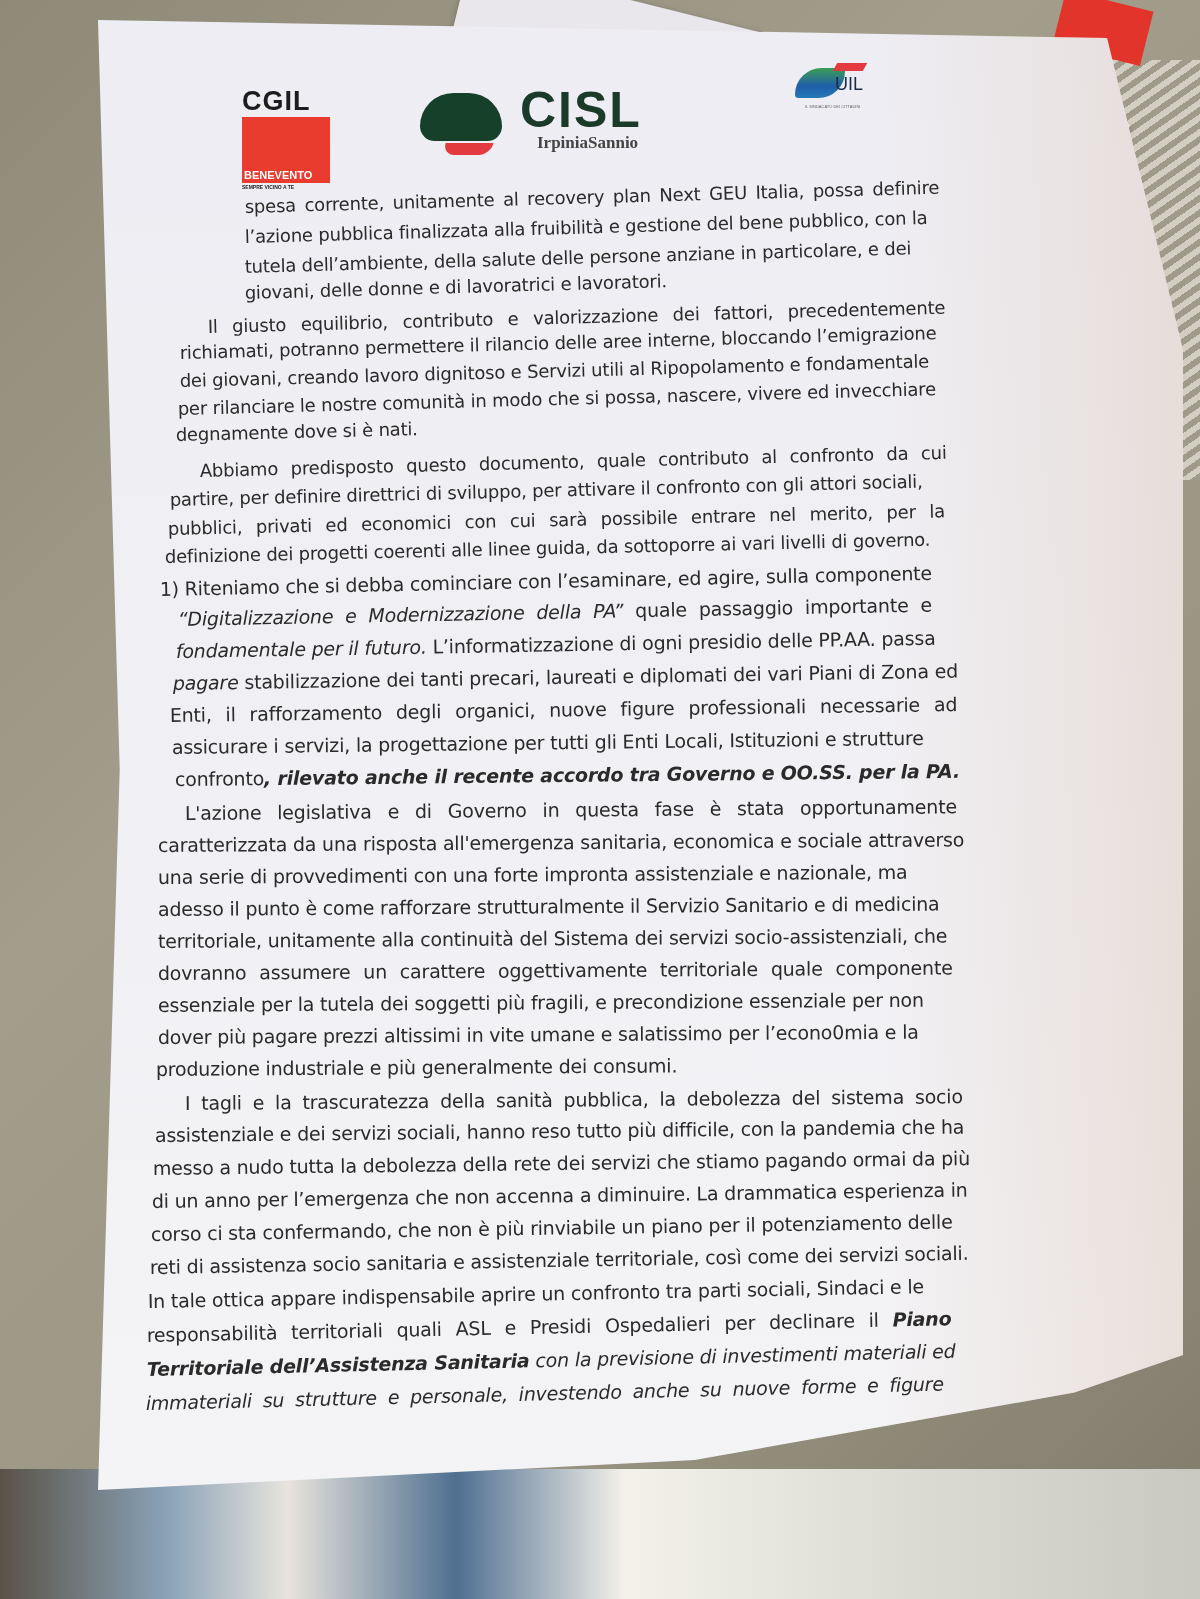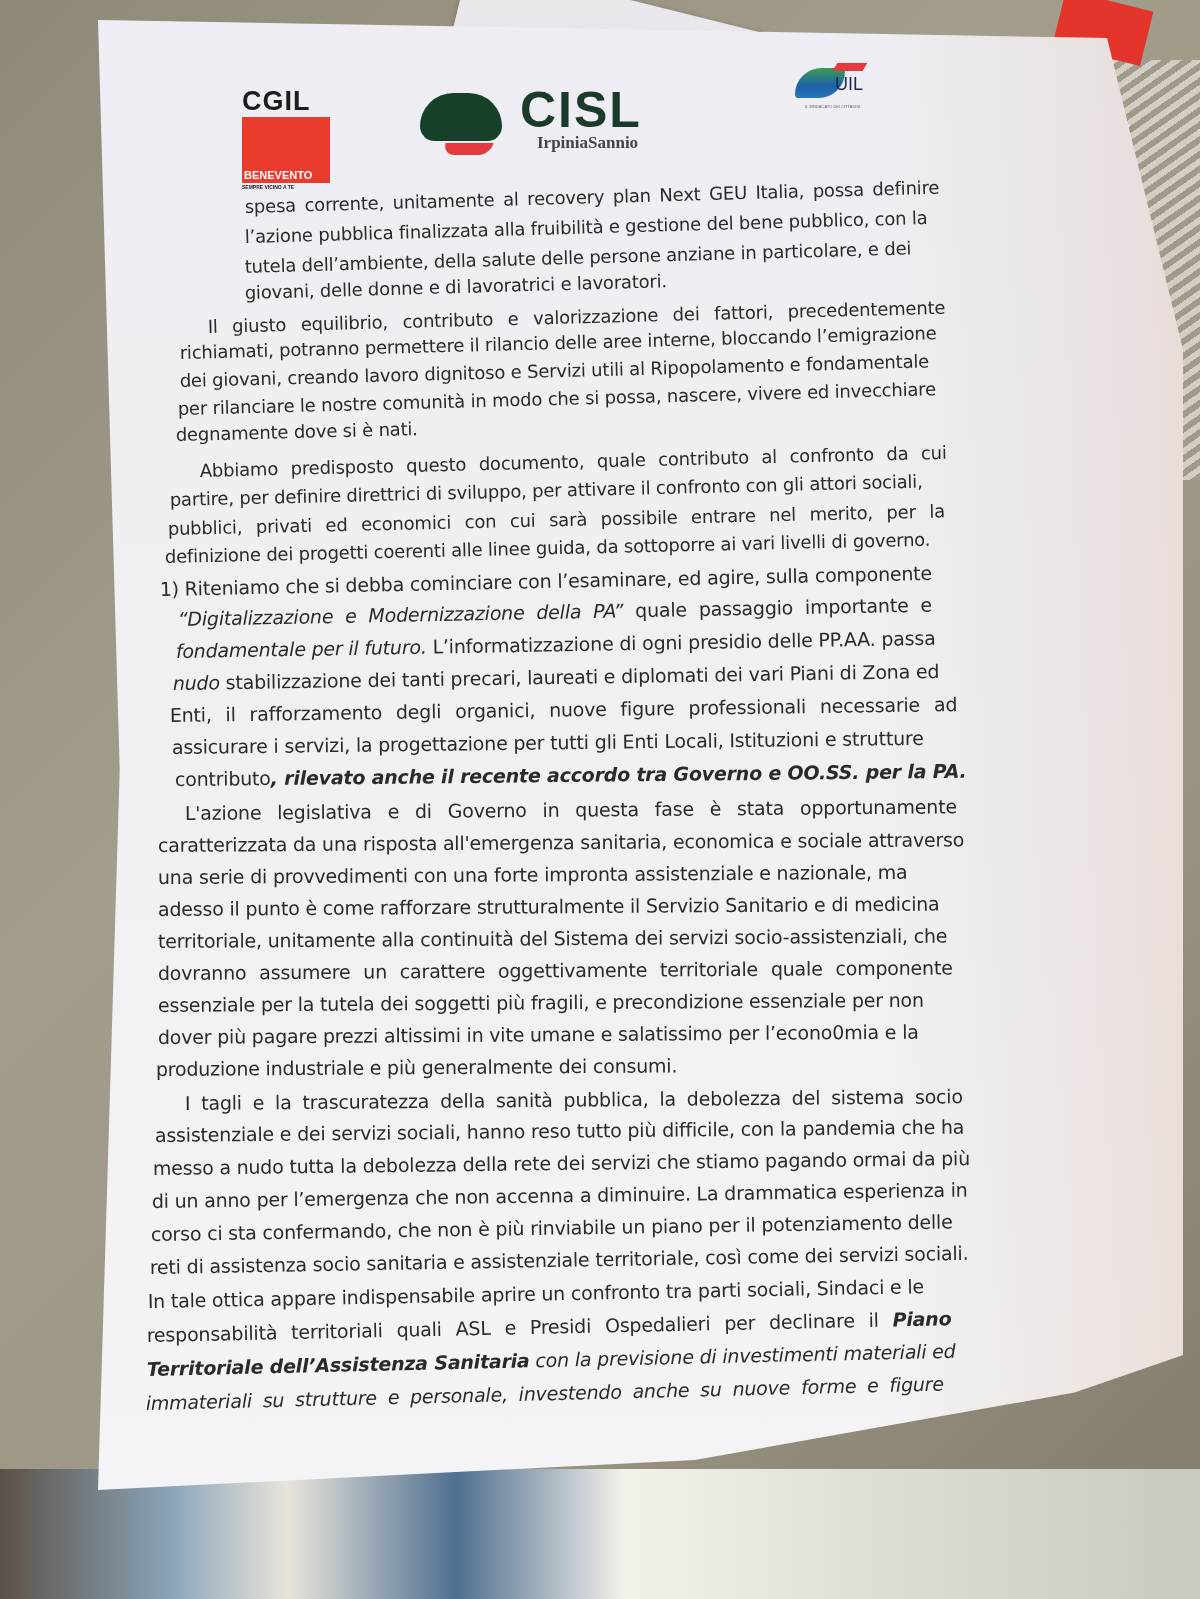--- a/index.html
+++ b/index.html
@@ -112,26 +112,26 @@
   <div class="line" style="left:165px;top:546px;transform:rotate(-1.3deg);">definizione dei progetti coerenti alle linee guida, da sottoporre ai vari livelli di governo.</div>
 
   <div class="line" style="left:160px;top:578px;transform:rotate(-1.2deg);font-size:19px;">1) Riteniamo che si debba cominciare con l’esaminare, ed agire, sulla componente</div>
   <div class="line" style="left:178px;top:608px;transform:rotate(-1.1deg);font-size:19px;word-spacing:6px;">
     <span class="it">“Digitalizzazione e Modernizzazione della PA”</span><span> quale passaggio importante e</span>
   </div>
   <div class="line" style="left:176px;top:640px;transform:rotate(-1deg);font-size:19px;">
     <span class="it">fondamentale per il futuro.</span><span> L’informatizzazione di ogni presidio delle PP.AA. passa</span>
   </div>
   <div class="line" style="left:173px;top:672px;transform:rotate(-0.9deg);font-size:19px;">
-    <span class="it">nudo</span><span> stabilizzazione dei tanti precari, laureati e diplomati dei vari Piani di Zona ed</span>
+    <span class="it">pagare</span><span> stabilizzazione dei tanti precari, laureati e diplomati dei vari Piani di Zona ed</span>
   </div>
   <div class="line" style="left:170px;top:704px;transform:rotate(-0.8deg);font-size:19px;word-spacing:8px;">Enti, il rafforzamento degli organici, nuove figure professionali necessarie ad</div>
   <div class="line" style="left:172px;top:736px;transform:rotate(-0.7deg);font-size:19px;">assicurare i servizi, la progettazione per tutti gli Enti Locali, Istituzioni e strutture</div>
   <div class="line" style="left:175px;top:768px;transform:rotate(-0.6deg);font-size:19px;">
-    <span>contributo</span><span class="bi">, rilevato anche il recente accordo tra Governo e OO.SS. per la PA.</span>
+    <span>confronto</span><span class="bi">, rilevato anche il recente accordo tra Governo e OO.SS. per la PA.</span>
   </div>
 
   <div class="line" style="left:185px;top:802px;transform:rotate(-0.5deg);font-size:19px;word-spacing:10px;">L'azione legislativa e di Governo in questa fase è stata opportunamente</div>
   <div class="line" style="left:158px;top:834px;transform:rotate(-0.4deg);font-size:19px;">caratterizzata da una risposta all'emergenza sanitaria, economica e sociale attraverso</div>
   <div class="line" style="left:158px;top:866px;transform:rotate(-0.4deg);font-size:19px;">una serie di provvedimenti con una forte impronta assistenziale e nazionale, ma</div>
   <div class="line" style="left:158px;top:898px;transform:rotate(-0.4deg);font-size:19px;">adesso il punto è come rafforzare strutturalmente il Servizio Sanitario e di medicina</div>
   <div class="line" style="left:158px;top:930px;transform:rotate(-0.4deg);font-size:19px;">territoriale, unitamente alla continuità del Sistema dei servizi socio-assistenziali, che</div>
   <div class="line" style="left:158px;top:962px;transform:rotate(-0.4deg);font-size:19px;word-spacing:7px;">dovranno assumere un carattere oggettivamente territoriale quale componente</div>
   <div class="line" style="left:158px;top:994px;transform:rotate(-0.4deg);font-size:19px;">essenziale per la tutela dei soggetti più fragili, e precondizione essenziale per non</div>
   <div class="line" style="left:158px;top:1026px;transform:rotate(-0.4deg);font-size:19px;">dover più pagare prezzi altissimi in vite umane e salatissimo per l’econo0mia e la</div>

